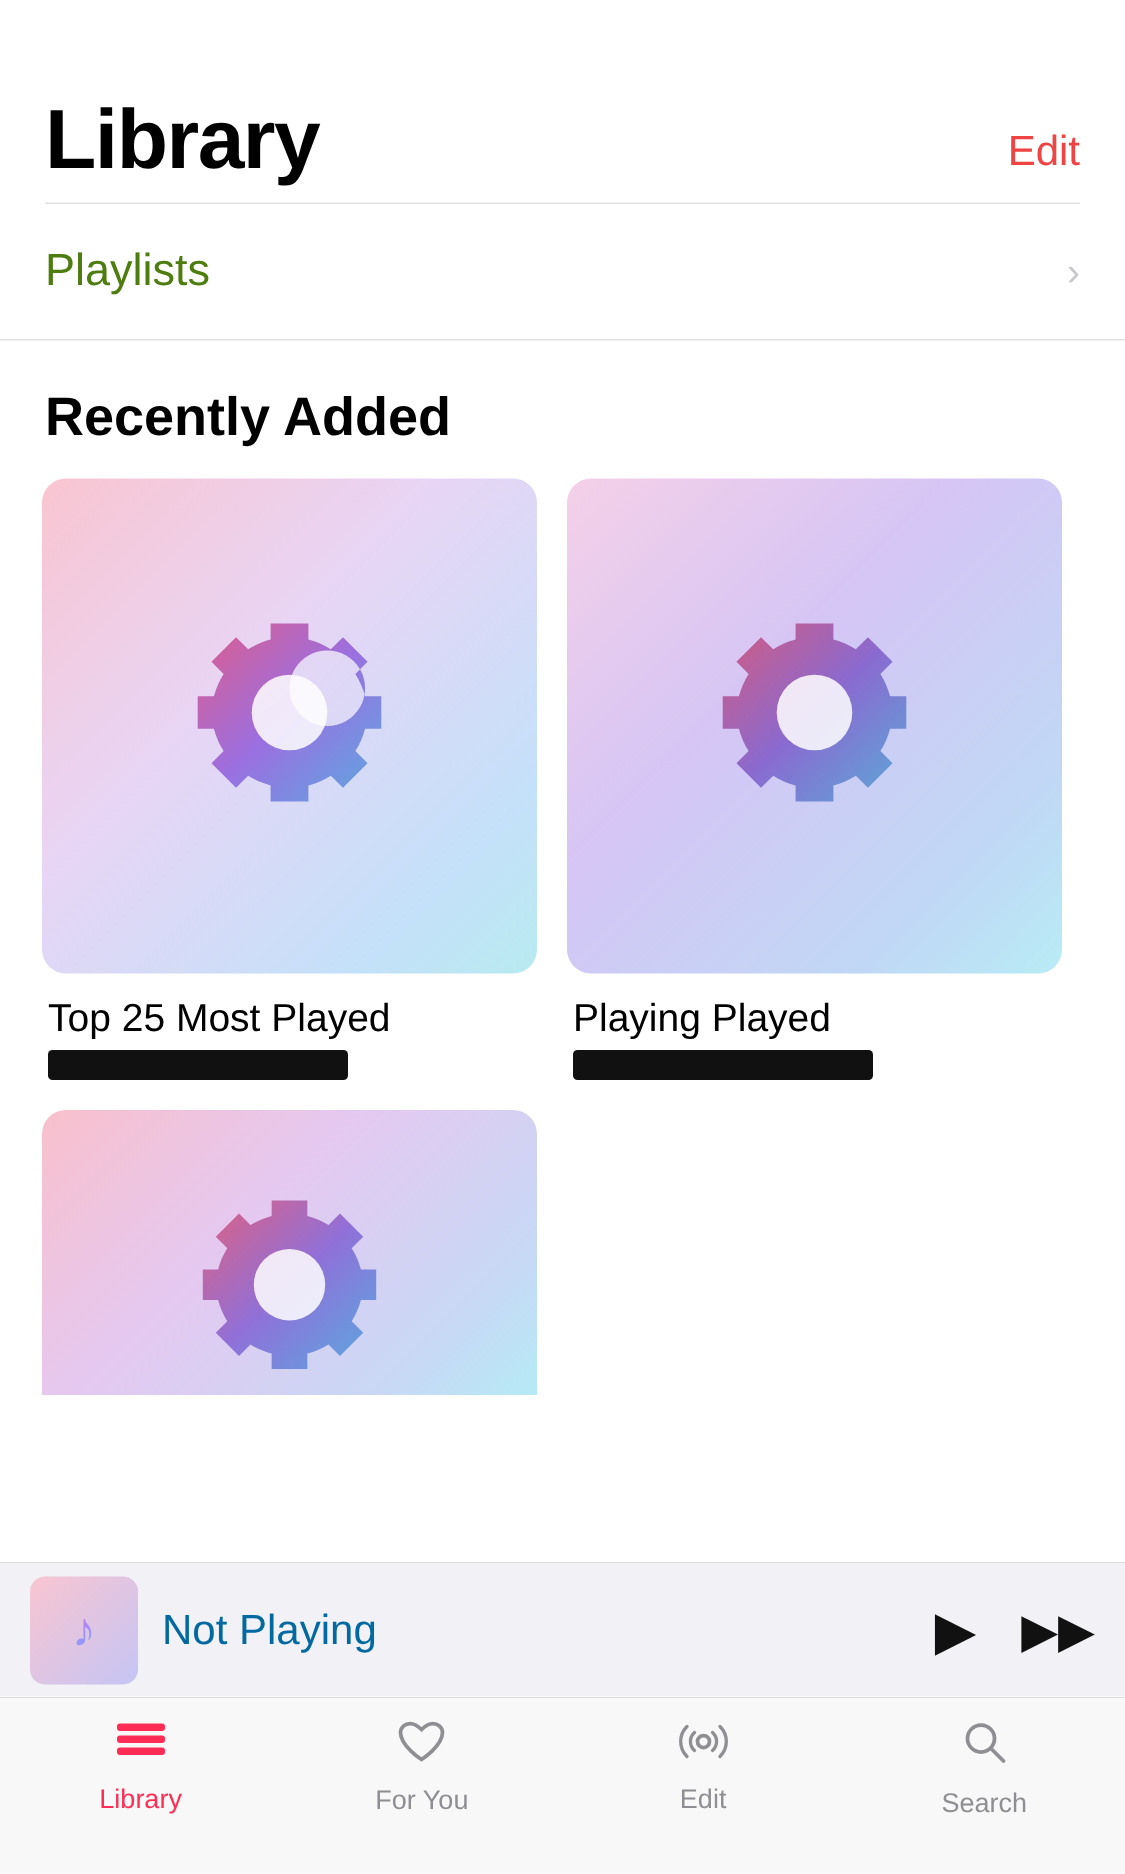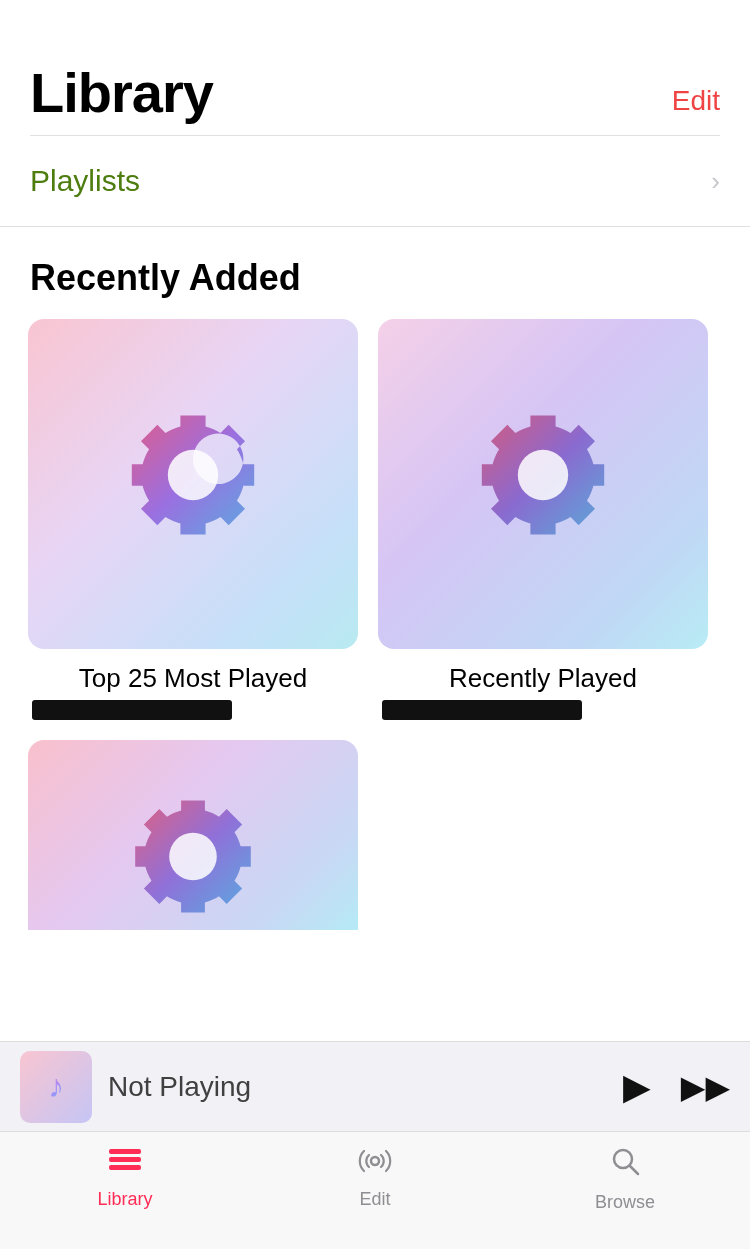--- a/index.html
+++ b/index.html
@@ -73,21 +73,20 @@
     
     .album-grid {
       display: flex;
       flex-wrap: wrap;
       padding: 0 28px;
       gap: 20px;
     }
     .album-item {
       width: 330px;
       cursor: pointer;
-      text-align: center;
     }
     .album-art {
       width: 330px;
       height: 330px;
       border-radius: 16px;
       overflow: hidden;
       position: relative;
     }
     .album-art-inner {
       width: 100%;
@@ -164,21 +163,21 @@
     .music-note-icon {
       font-size: 32px;
       background: linear-gradient(135deg, #ff6b95, #a78bfa, #60b8f5);
       -webkit-background-clip: text;
       -webkit-text-fill-color: transparent;
       background-clip: text;
     }
     .now-playing-text {
       flex: 1;
       font-size: 28px;
-      color: #404040;
+      color: #0369a1;
       font-weight: 400;
     }
     .np-controls {
       display: flex;
       align-items: center;
       gap: 30px;
     }
     .play-btn {
       font-size: 36px;
       color: #111;
@@ -303,21 +302,21 @@
               C37.2,70 40,71.2 43,72 L43,78 L57,78 L57,72
               C60,71.2 62.8,70 65.3,68.4 L69.8,72.9 L78.9,63.8 L74.4,59.3
               C76,56.8 77.2,54 78,51 L84,51 L84,39 L78,39
               C77.2,36 76,33.2 74.4,30.7 L78.9,26.2 L69.8,17.1 L65.3,21.6
               C62.8,20 60,18.8 57,18 L57,12 Z
             "></path>
             <circle cx="50" cy="45" r="14" fill="white" opacity="0.85"></circle>
           </svg>
         </div>
       </div>
-      <div class="album-name">Recently Played</div>
+      <div class="album-name">Playing Played</div>
       <div class="album-sub">
         <span class="redacted" style="width:200px;"></span>
       </div>
     </div>
 
     <div class="album-item">
       <div class="album-art gradient-3" style="height: 190px; border-radius: 16px 16px 0 0;">
         <div class="album-art-inner" style="align-items: flex-end; padding-bottom: 0;">
           <svg class="gear-icon-wrap" viewBox="0 0 100 100" xmlns="http://www.w3.org/2000/svg" style="width:170px; height:170px; margin-bottom:-20px;">
             <defs>
@@ -363,20 +362,28 @@
     <span class="tab-icon">
       <svg width="34" height="28" viewBox="0 0 34 28" fill="none" xmlns="http://www.w3.org/2000/svg">
         <rect x="1" y="2" width="32" height="5" rx="2" fill="#ff2d55"></rect>
         <rect x="1" y="10" width="32" height="5" rx="2" fill="#ff2d55"></rect>
         <rect x="1" y="18" width="32" height="5" rx="2" fill="#ff2d55"></rect>
       </svg>
     </span>
     <span class="tab-label">Library</span>
   </div>
 
+  <div class="tab-item">
+    <span class="tab-icon">
+      <svg width="34" height="30" viewBox="0 0 34 30" fill="none" xmlns="http://www.w3.org/2000/svg">
+        <path d="M17 27 C17 27 3 18 3 9 C3 5.5 6 3 9.5 3 C12.5 3 15 5 17 7 C19 5 21.5 3 24.5 3 C28 3 31 5.5 31 9 C31 18 17 27 17 27Z" stroke="#8e8e93" stroke-width="2.5" fill="none"></path>
+      </svg>
+    </span>
+    <span class="tab-label">For You</span>
+  </div>
 
 
   <div class="tab-item">
     <span class="tab-icon">
       <svg width="36" height="28" viewBox="0 0 36 28" fill="none" xmlns="http://www.w3.org/2000/svg">
         <circle cx="18" cy="14" r="4" stroke="#8e8e93" stroke-width="2.5" fill="none"></circle>
         <path d="M12 20 A8 8 0 0 1 12 8" stroke="#8e8e93" stroke-width="2.2" fill="none" stroke-linecap="round"></path>
         <path d="M24 8 A8 8 0 0 1 24 20" stroke="#8e8e93" stroke-width="2.2" fill="none" stroke-linecap="round"></path>
         <path d="M7 24 A14 14 0 0 1 7 4" stroke="#8e8e93" stroke-width="2.2" fill="none" stroke-linecap="round"></path>
         <path d="M29 4 A14 14 0 0 1 29 24" stroke="#8e8e93" stroke-width="2.2" fill="none" stroke-linecap="round"></path>
@@ -385,16 +392,16 @@
     <span class="tab-label">Edit</span>
   </div>
 
   <div class="tab-item">
     <span class="tab-icon">
       <svg width="30" height="32" viewBox="0 0 30 32" fill="none" xmlns="http://www.w3.org/2000/svg">
         <circle cx="13" cy="13" r="9" stroke="#8e8e93" stroke-width="2.5" fill="none"></circle>
         <line x1="20" y1="20" x2="28" y2="28" stroke="#8e8e93" stroke-width="2.5" stroke-linecap="round"></line>
       </svg>
     </span>
-    <span class="tab-label">Browse</span>
+    <span class="tab-label">Search</span>
   </div>
 
 </div>
 
 </body></html>

